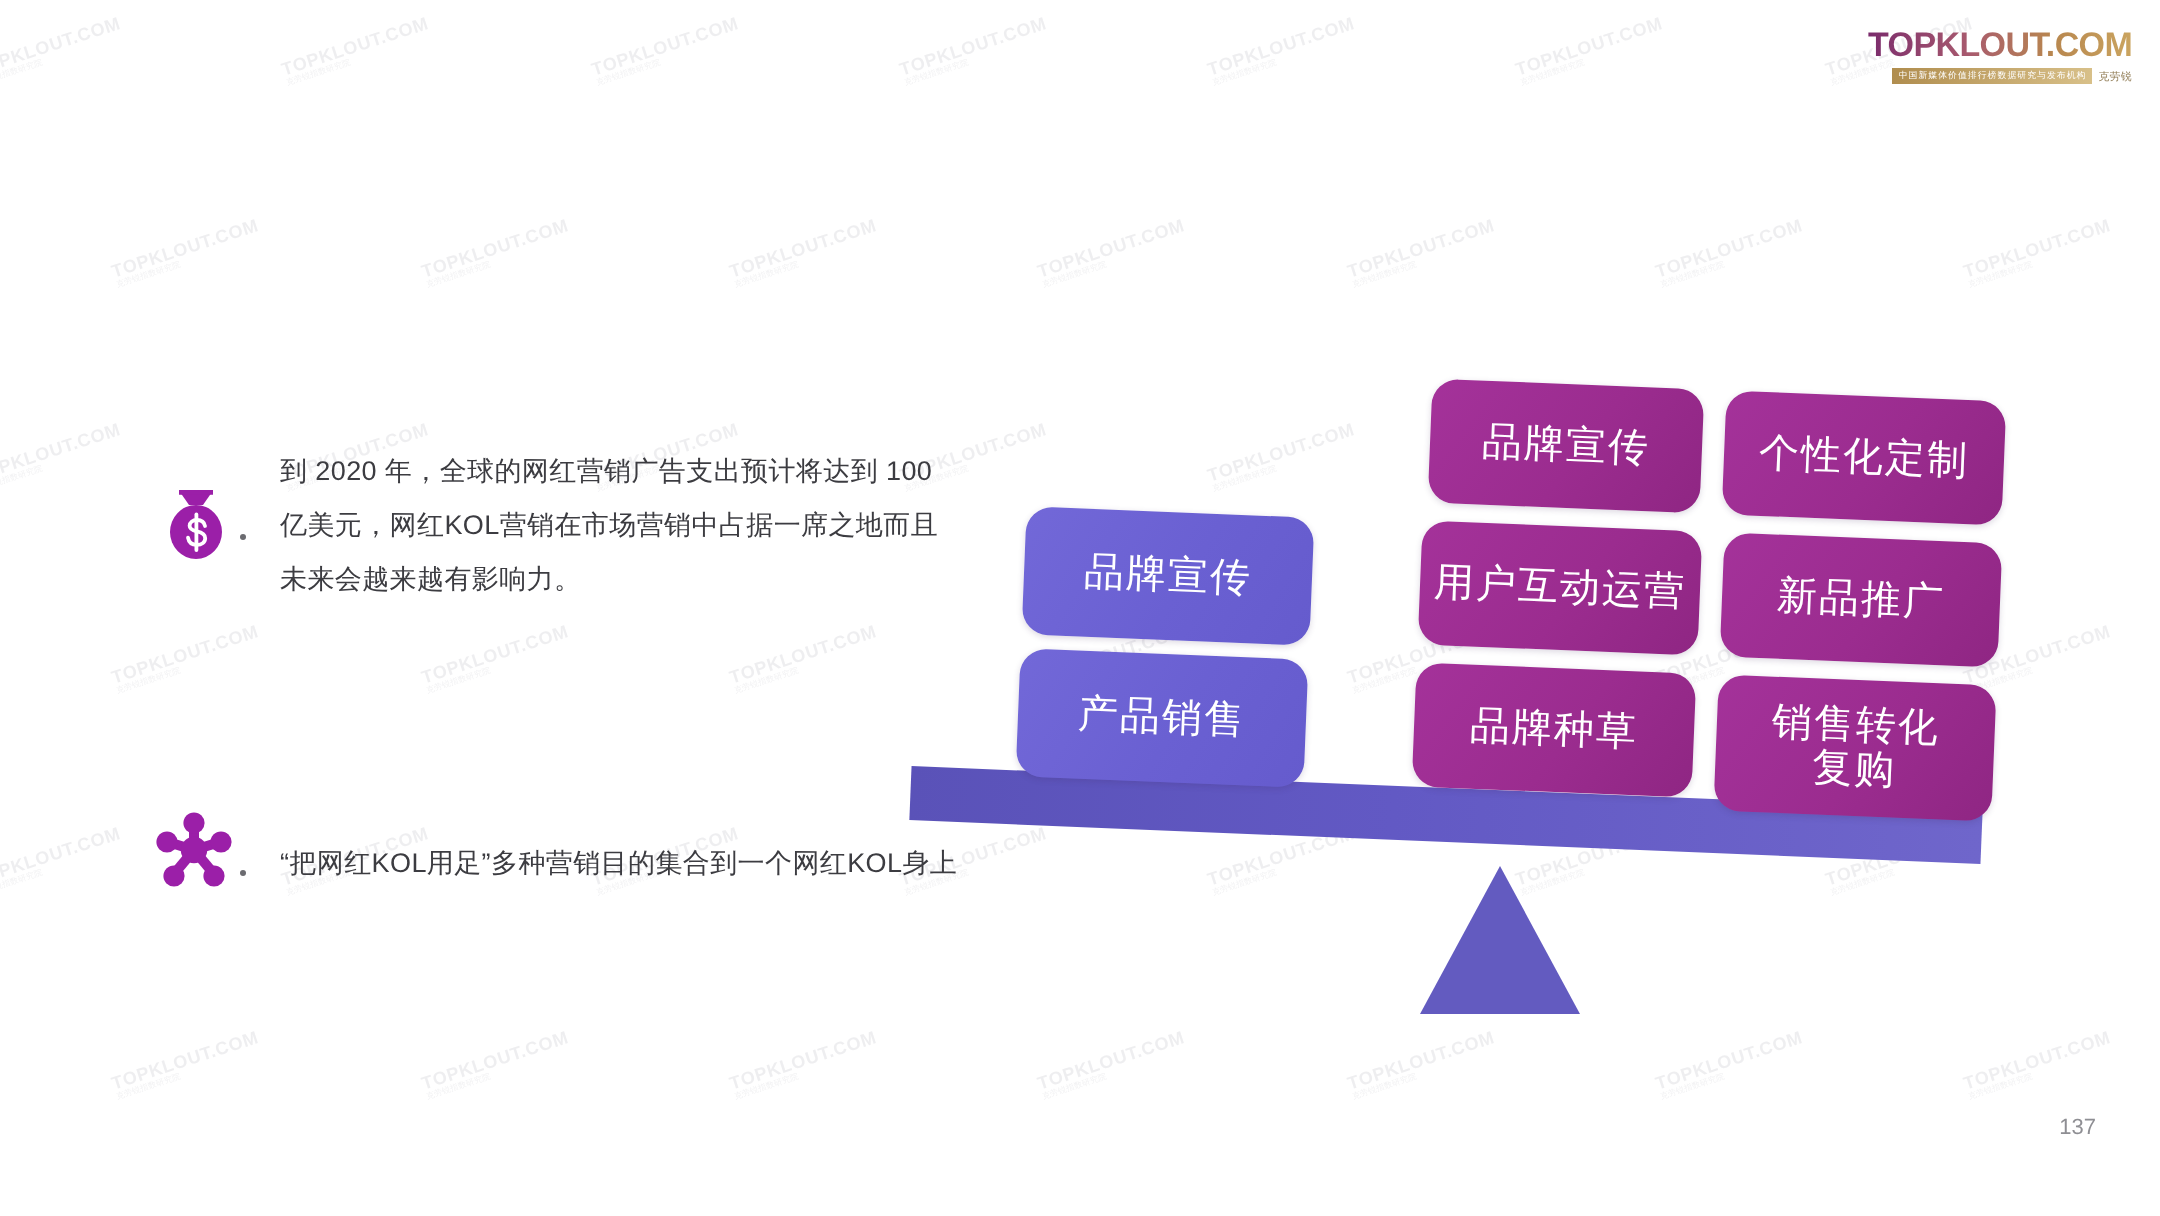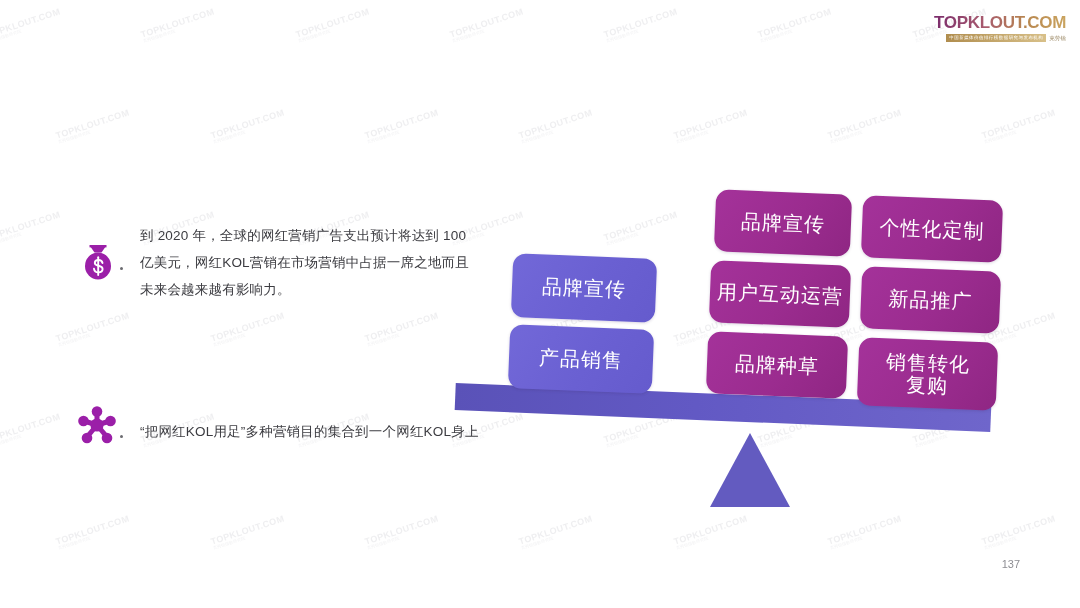--- a/index.html
+++ b/index.html
@@ -192,21 +192,21 @@
   #box-r-1 { left: 715px; top: 192px; width: 136px; height: 62px; }
   #box-r-2 { left: 862px; top: 198px; width: 140px; height: 62px; }
   #box-r-3 { left: 710px; top: 263px; width: 140px; height: 62px; }
   #box-r-4 { left: 861px; top: 269px; width: 139px; height: 62px; }
   #box-r-5 { left: 707px; top: 334px; width: 140px; height: 62px; }
   #box-r-6 { left: 858px; top: 340px; width: 139px; height: 68px; }
 
   
   #page-number {
     position: absolute;
-    right: 60px;
+    right: 32px;
     bottom: 38px;
     font-size: 11px;
     color: #8e8e93;
     z-index: 5;
   }
 </style>
 </head>
 <body>
 
 <div id="slide">

